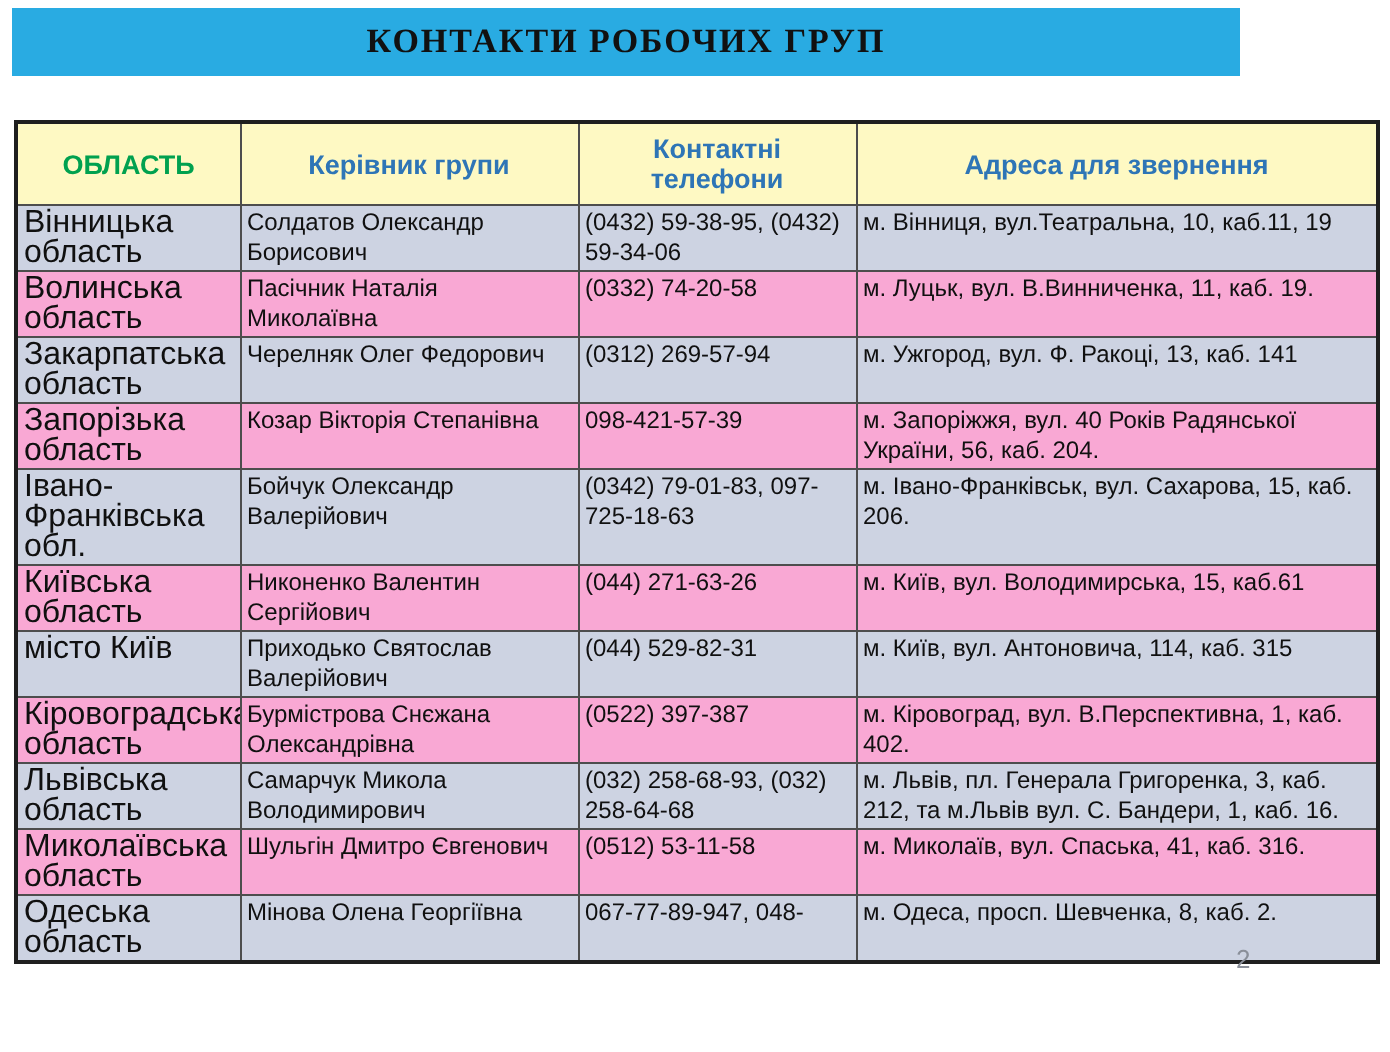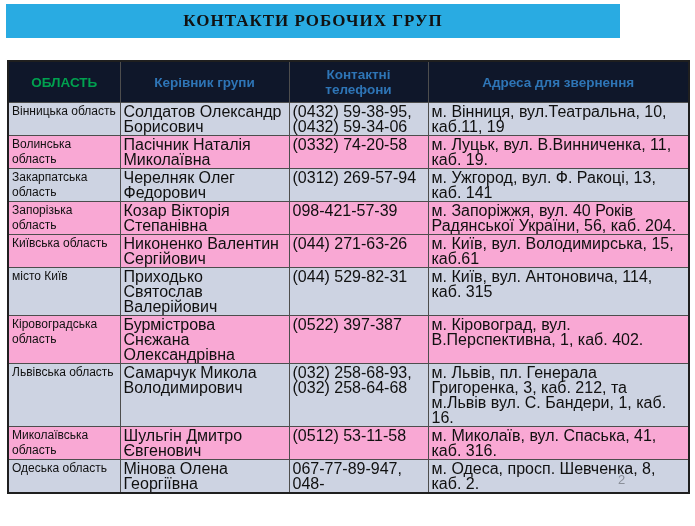--- a/index.html
+++ b/index.html
@@ -33,42 +33,42 @@
     border: 1px solid #4d4d4d;
   }
   table.contacts { border: 2px solid #1f1f1f; }
 
   col.c-region  { width: 112px; }
   col.c-leader  { width: 169px; }
   col.c-phones  { width: 139px; }
   col.c-address { width: 261px; }
 
   thead th {
-    background: #0f172a;
+    background: #fef9c3;
     height: 36px;
     font-size: 13.5px; font-weight: 700;
     text-align: center; vertical-align: middle;
     padding: 2px 3px;
     border-bottom: 2px solid #1f1f1f;
   }
   th.h-region  { color: #00a14f; }
   th.h-leader, th.h-phones, th.h-address { color: #2e75b6; }
   th.h-phones span { display: inline-block; max-width: 92px; }
 
   tbody td {
-    font-size: 16px; line-height: 15px;
+    font-size: 12px; line-height: 15px;
     color: #101010;
     vertical-align: top; text-align: left;
     padding: 1px 3px;
     overflow: hidden;
   }
   tbody tr { height: 33px; }
   tbody tr.row-odd  td { background: #cdd3e2; }
   tbody tr.row-even td { background: #f9a8d4; }
-  td.cell-region { font-size: 12px; }
+  td.cell-region { font-size: 16px; }
 
   .page-number {
     position: absolute; left: 618px; top: 472px;
     font-size: 13px; color: #8a8f99;
     z-index: 5;
   }
 </style>
 </head>
 <body>
 
@@ -112,20 +112,26 @@
           <td class="cell-leader">Черелняк Олег Федорович</td>
           <td class="cell-phones">(0312) 269-57-94</td>
           <td class="cell-address">м. Ужгород, вул. Ф. Ракоці, 13, каб. 141</td>
         </tr>
         <tr class="row-even">
           <td class="cell-region">Запорізька область</td>
           <td class="cell-leader">Козар Вікторія Степанівна</td>
           <td class="cell-phones">098-421-57-39</td>
           <td class="cell-address">м. Запоріжжя, вул. 40 Років Радянської України, 56,    каб. 204.</td>
         </tr>
+        <tr class="row-odd">
+          <td class="cell-region">Івано-Франківська обл.</td>
+          <td class="cell-leader">Бойчук Олександр Валерійович</td>
+          <td class="cell-phones">(0342) 79-01-83,  097-725-18-63</td>
+          <td class="cell-address">м. Івано-Франківськ, вул. Сахарова, 15, каб. 206.</td>
+        </tr>
         <tr class="row-even">
           <td class="cell-region">Київська область</td>
           <td class="cell-leader">Никоненко Валентин Сергійович</td>
           <td class="cell-phones">(044) 271-63-26</td>
           <td class="cell-address">м. Київ, вул. Володимирська, 15, каб.61</td>
         </tr>
         <tr class="row-odd">
           <td class="cell-region">місто Київ</td>
           <td class="cell-leader">Приходько Святослав Валерійович</td>
           <td class="cell-phones">(044) 529-82-31</td>

